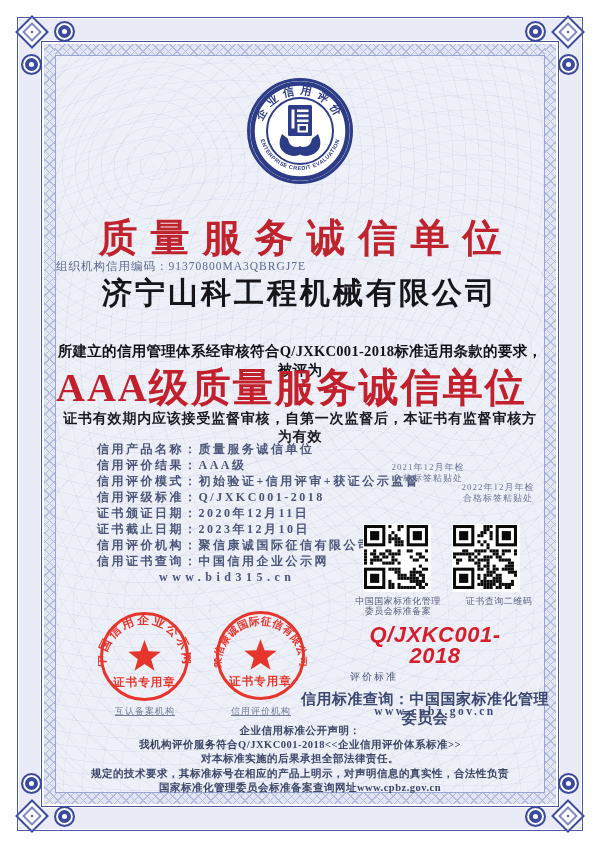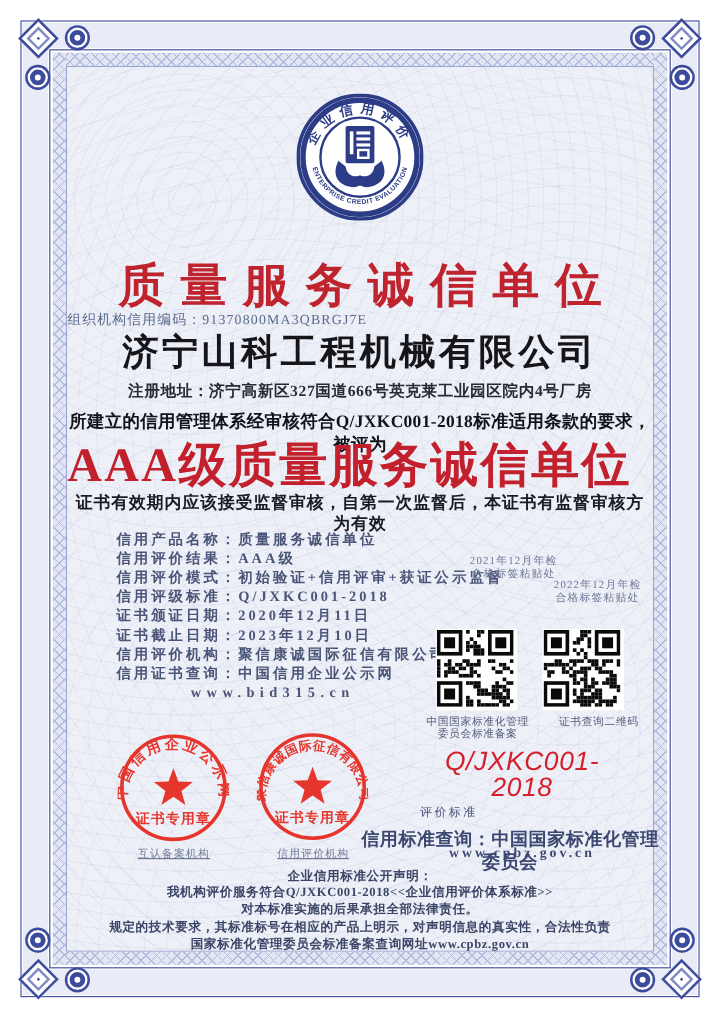--- a/index.html
+++ b/index.html
@@ -64,21 +64,21 @@
   .sticker.s2{left:397px;margin-top:20px;}
 
   .qr{width:66px;height:66px;background:#fff;padding:1px;}
   .qr.q1{left:307px;top:468px;}
   .qr.q2{left:396px;top:468px;}
   .qr svg{display:block;width:64px;height:64px;}
   .qr-cap{font-size:9px;line-height:10px;color:#525c78;text-align:center;letter-spacing:.5px;}
   .qr-cap.c1{left:292px;top:540px;width:100px;}
   .qr-cap.c2{left:398px;top:540px;width:90px;}
 
-  .std-no{left:294px;top:568px;width:170px;text-align:center;font-size:22px;line-height:21px;font-weight:400;font-style:italic;color:#d41f2c;font-family:"Liberation Sans","DejaVu Sans",sans-serif;letter-spacing:.5px;}
+  .std-no{left:294px;top:568px;width:170px;text-align:center;font-size:22px;line-height:21px;font-weight:700;font-style:italic;color:#d41f2c;font-family:"Liberation Sans","DejaVu Sans",sans-serif;letter-spacing:.5px;}
   .std-cap{left:294px;top:614px;width:170px;text-align:left;font-size:10px;color:#4a5578;letter-spacing:2px;}
   .std-query{left:244px;top:634px;width:250px;text-align:center;font-size:15px;font-weight:700;color:#3c4872;letter-spacing:.5px;}
   .std-url{left:294px;top:649px;width:170px;text-align:center;font-size:11.5px;font-weight:700;color:#3c4872;letter-spacing:2.5px;}
 
   .seal{width:93px;height:93px;}
   .seal.s-left{left:42px;top:554px;}
   .seal.s-right{left:158px;top:553px;}
   .seal-cap{top:649px;width:110px;text-align:center;font-size:9px;color:#6f7a96;letter-spacing:1px;text-decoration:underline;}
   .seal-cap.c-left{left:34px;}
   .seal-cap.c-right{left:150px;}
@@ -150,21 +150,20 @@
           <rect x="51.5" y="47" width="8.5" height="6.5" fill="none" stroke="#ffffff" stroke-width="2"></rect>
           <path d="M35,56 c-5,10 -2,18 7,21 c5,1.8 10,.8 12,-1.2 l0,-7.5 c-7,2 -12,-.5 -13,-7.5 z" fill="#2d3c86"></path>
           <path d="M71,56 c5,10 2,18 -7,21 c-5,1.8 -10,.8 -12,-1.2 l0,-7.5 c7,2 12,-.5 13,-7.5 z" fill="#2d3c86"></path>
         </g>
       </svg>
     </div>
 
     <div class="abs title">质量服务诚信单位</div>
     <div class="abs org-code">组织机构信用编码：91370800MA3QBRGJ7E</div>
     <div class="abs company">济宁山科工程机械有限公司</div>
-    <div class="abs address">注册地址：济宁高新区327国道666号英克莱工业园区院内4号厂房</div>
     <div class="abs statement">所建立的信用管理体系经审核符合Q/JXKC001-2018标准适用条款的要求，被评为</div>
     <div class="abs grade-title">AAA级质量服务诚信单位</div>
     <div class="abs validity">证书有效期内应该接受监督审核，自第一次监督后，本证书有监督审核方为有效</div>
 
     <div class="abs fields">
       <div class="row"><span>信用产品名称：</span><span>质量服务诚信单位</span></div>
       <div class="row"><span>信用评价结果：</span><span>AAA级</span></div>
       <div class="row"><span>信用评价模式：</span><span>初始验证+信用评审+获证公示监督</span></div>
       <div class="row"><span>信用评级标准：</span><span>Q/JXKC001-2018</span></div>
       <div class="row"><span>证书颁证日期：</span><span>2020年12月11日</span></div>

